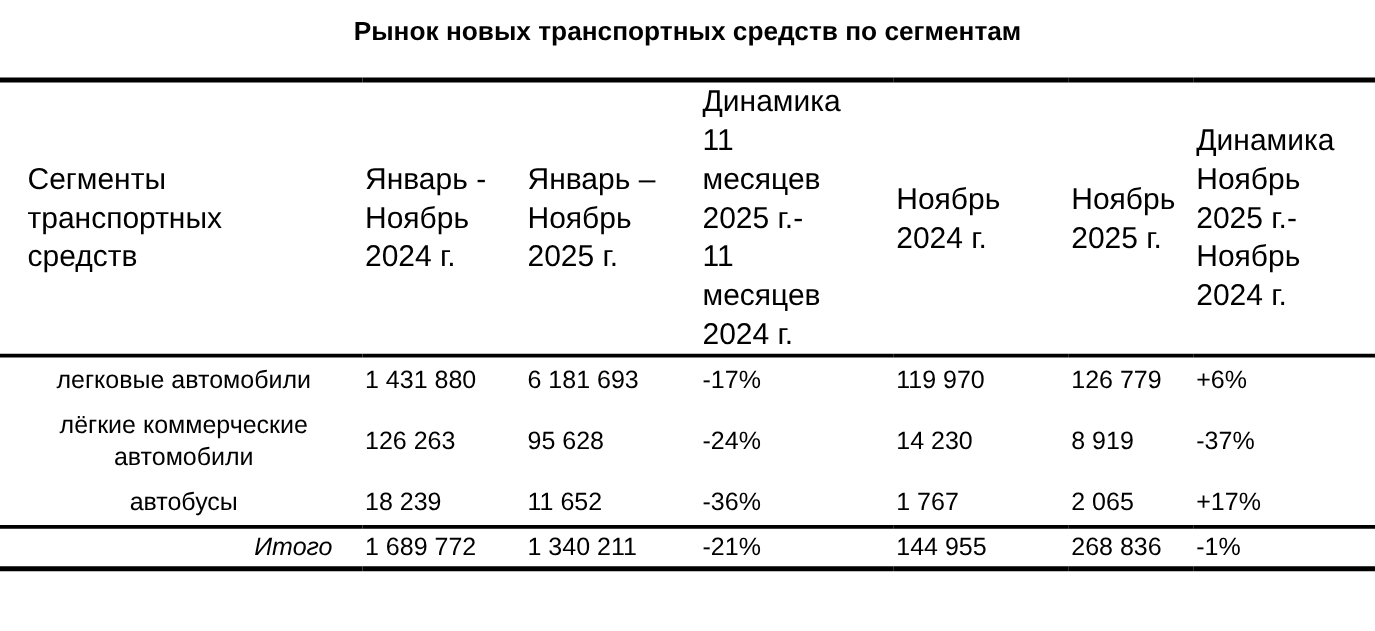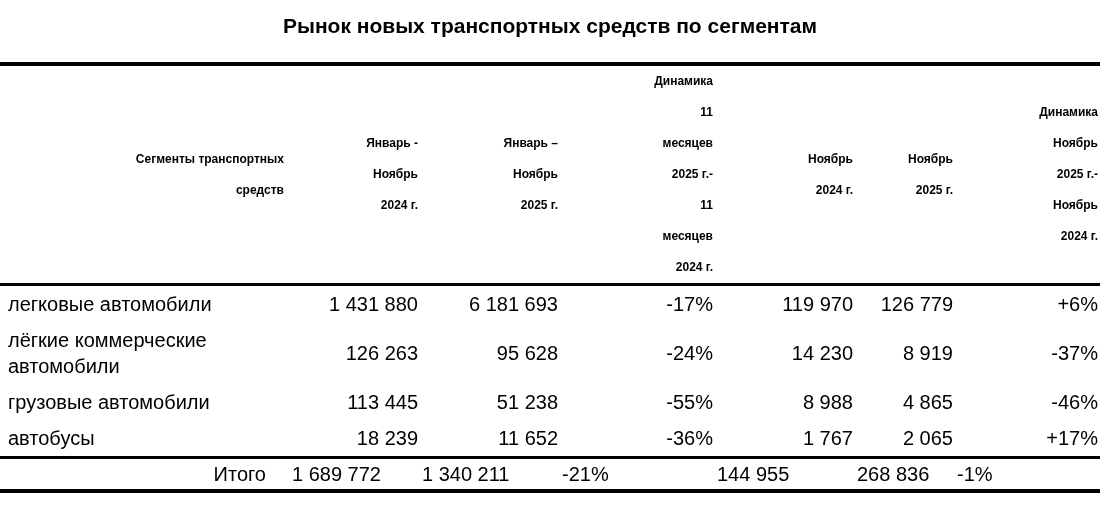--- a/index.html
+++ b/index.html
@@ -29,53 +29,54 @@
     text-align: center;
   }
   table.segments-table {
     width: 1100px;
     border-collapse: collapse;
     table-layout: fixed;
     border-top: 4px solid #000;
     border-bottom: 4px solid #000;
   }
   thead th {
-    font-weight: bold;
-    font-size: 12px;
+    font-weight: normal;
+    font-size: 24px;
     line-height: 31px;
-    text-align: right;
+    text-align: left;
     vertical-align: middle;
     white-space: pre-line;
     height: 218px;
     padding: 0 2px;
     border-bottom: 3px solid #000;
   }
-  thead th.col-segments { padding: 0 6px; }
+  thead th.col-segments { padding: 0 22px; }
   tbody td {
     font-size: 20px;
     line-height: 26px;
     vertical-align: middle;
-    text-align: right;
+    text-align: left;
     padding: 5px 2px;
   }
   tbody td.seg-cell {
-    text-align: left;
+    text-align: center;
     padding-left: 8px;
     padding-right: 4px;
   }
   tfoot td {
     font-size: 20px;
     line-height: 26px;
     vertical-align: middle;
     padding: 2px 2px;
     border-top: 3px solid #000;
   }
   tfoot td.total-label-cell {
     text-align: right;
     padding-right: 24px;
+    font-style: italic;
   }
 </style>
 </head>
 <body>
 
 <div class="page">
 
   <div class="doc-title">Рынок новых транспортных средств по сегментам</div>
 
   <table class="segments-table">
@@ -129,29 +130,20 @@
       <tr>
         <td class="seg-cell">лёгкие коммерческие автомобили</td>
         <td>126 263</td>
         <td>95 628</td>
         <td>-24%</td>
         <td>14 230</td>
         <td>8 919</td>
         <td>-37%</td>
       </tr>
       <tr>
-        <td class="seg-cell">грузовые автомобили</td>
-        <td>113 445</td>
-        <td>51 238</td>
-        <td>-55%</td>
-        <td>8 988</td>
-        <td>4 865</td>
-        <td>-46%</td>
-      </tr>
-      <tr>
         <td class="seg-cell">автобусы</td>
         <td>18 239</td>
         <td>11 652</td>
         <td>-36%</td>
         <td>1 767</td>
         <td>2 065</td>
         <td>+17%</td>
       </tr>
     </tbody>
     <tfoot>

